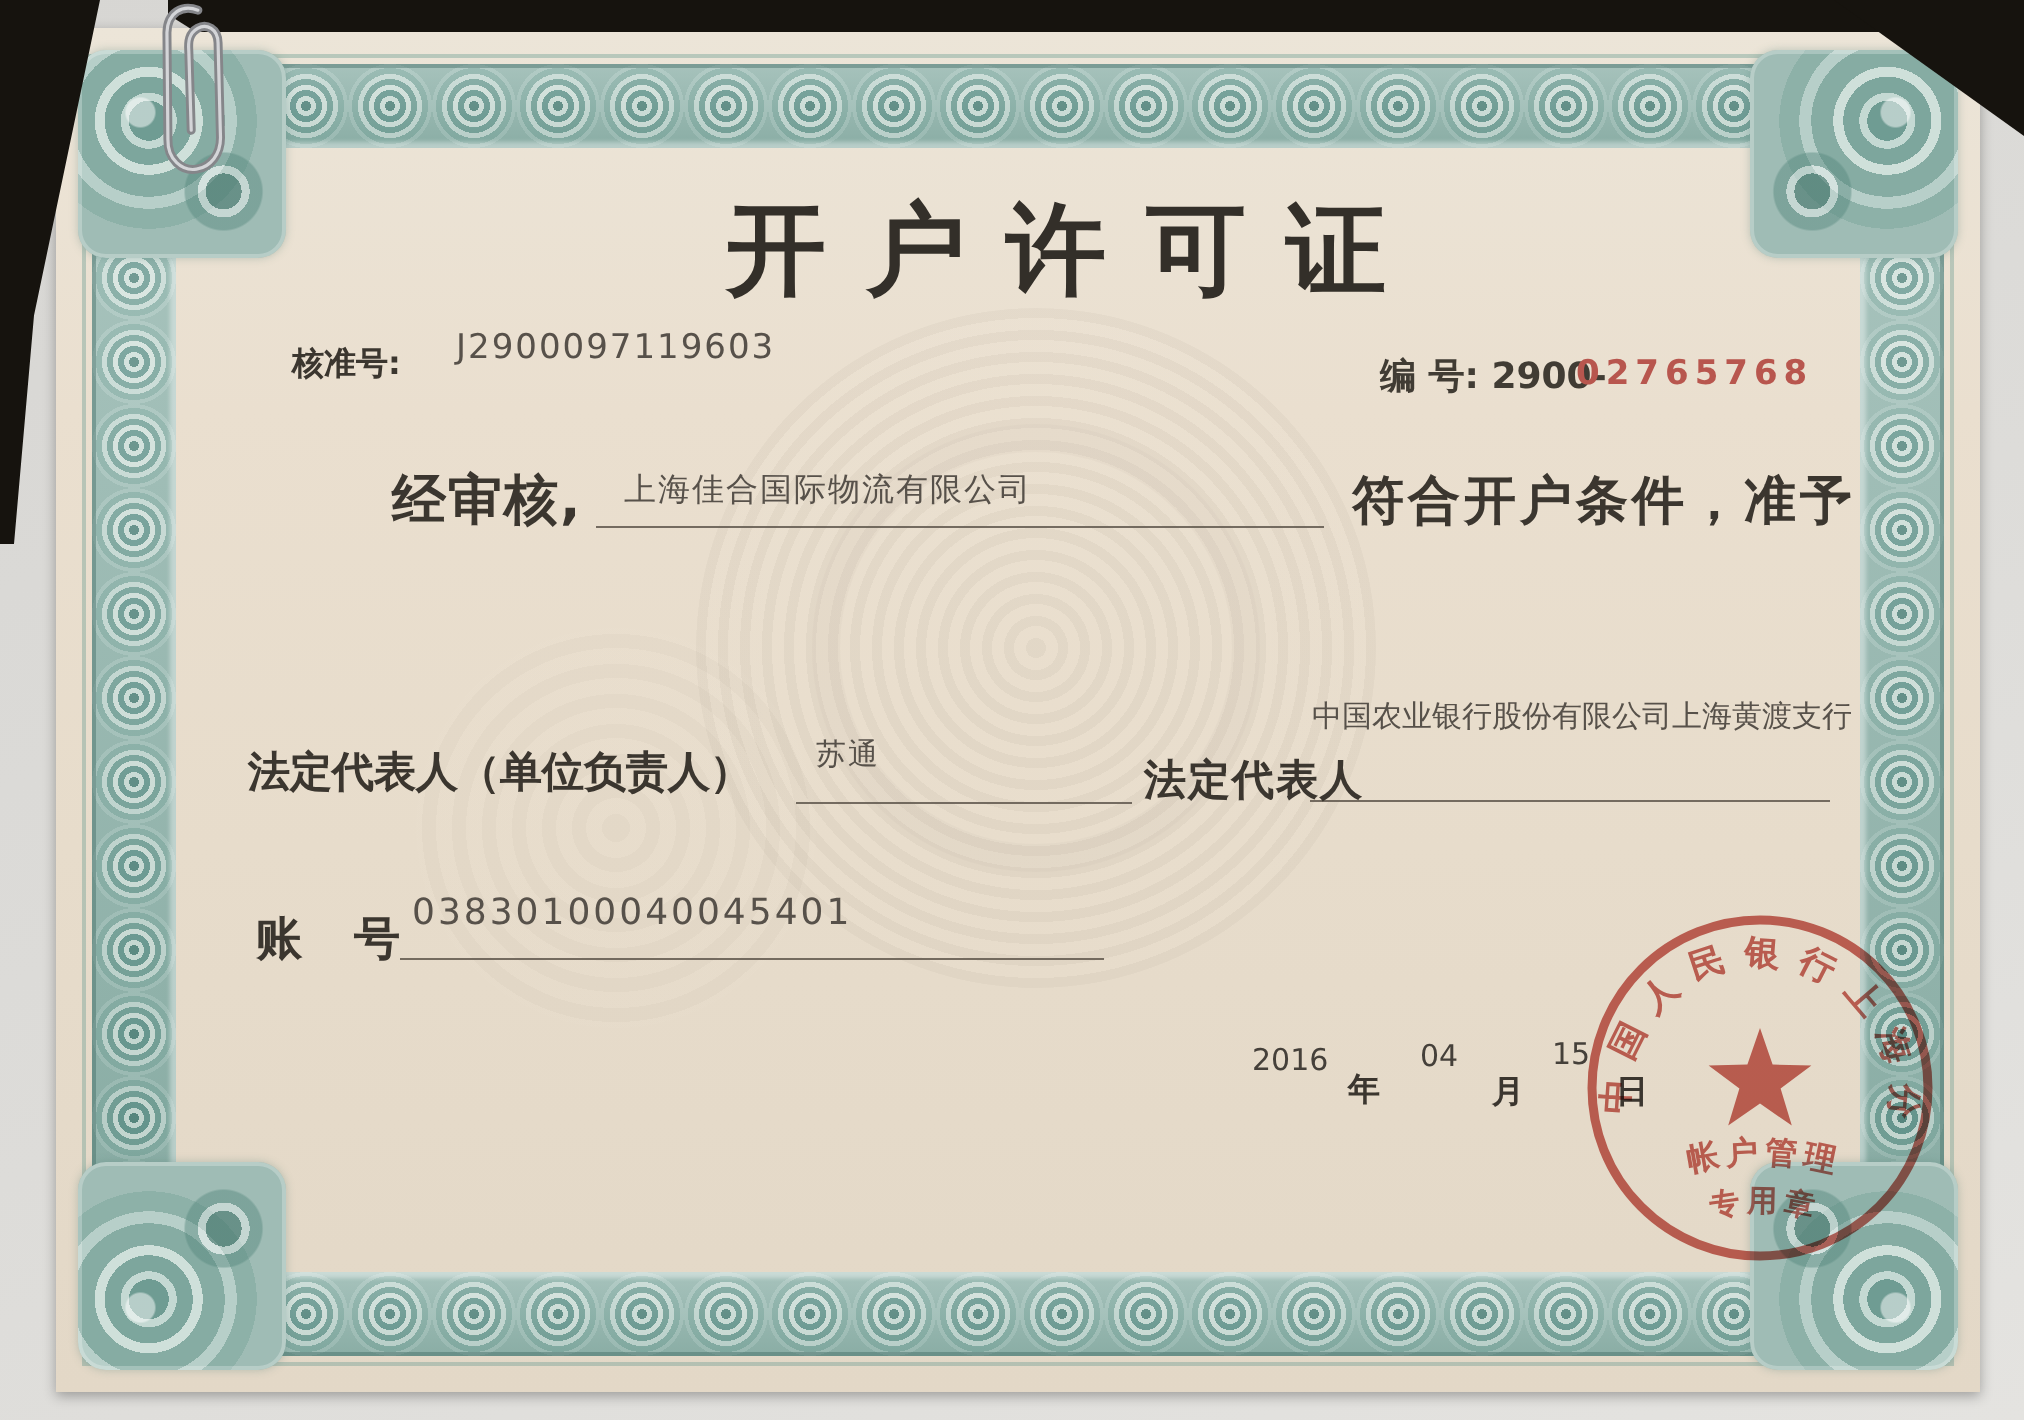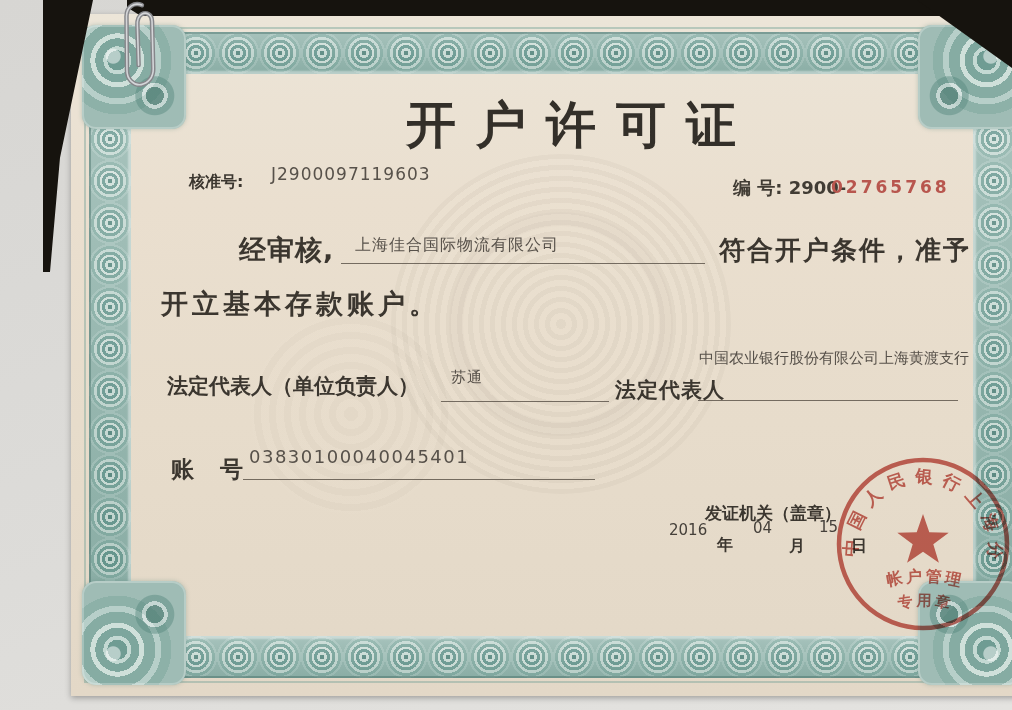--- a/index.html
+++ b/index.html
@@ -2,21 +2,21 @@
 <html><head>
 <meta charset="utf-8">
 <style>
   html,body{margin:0;padding:0;}
   body{
     width:1012px;height:710px;overflow:hidden;
     font-family:"DejaVu Sans",sans-serif;
     background:linear-gradient(160deg,#d7d6d3 0%,#dddcd9 55%,#e4e3e0 100%);
     position:relative;
   }
-  .photo{position:absolute;inset:0;margin-left:43px;}
+  .photo{position:absolute;inset:0;}
   
   .shade{position:absolute;background:#16130e;z-index:30;}
   .shade-top{left:84px;top:0;width:928px;height:16px;
     clip-path:polygon(0 0,100% 0,100% 100%,1.5% 100%,0 45%);}
   .shade-topright{right:0;top:0;width:95px;height:68px;
     clip-path:polygon(0 0,100% 0,100% 100%);}
   .shade-left{left:0;top:0;width:50px;height:272px;
     clip-path:polygon(0 0,100% 0,34% 58%,14% 100%,0 100%);}
   
   .certificate{
@@ -126,34 +126,32 @@
 
     <div class="t printed approval-label">核准号:</div>
     <div class="t typed approval-value">J2900097119603</div>
     <div class="t serial-label">编 号: 2900-</div>
     <div class="t serial-value">02765768</div>
 
     <div class="t printed body-prefix">经审核,</div>
     <div class="t typed company-value">上海佳合国际物流有限公司</div>
     <div class="underline u-company"></div>
     <div class="t printed body-suffix">符合开户条件，准予</div>
-    <div class="t printed body-line2">开立基本存款账户。</div>
 
     <div class="t printed rep-label">法定代表人（单位负责人）</div>
     <div class="t typed rep-value">苏通</div>
     <div class="underline u-rep"></div>
     <div class="t printed bank-label">法定代表人</div>
     <div class="t typed bank-value">中国农业银行股份有限公司上海黄渡支行</div>
     <div class="underline u-bank"></div>
 
     <div class="t printed account-label">账号</div>
     <div class="t typed account-value">03830100040045401</div>
     <div class="underline u-account"></div>
 
-    <div class="t printed issuer-label">发证机关（盖章）</div>
     <div class="t date-num d-year">2016</div>
     <div class="t date-unit d-yunit">年</div>
     <div class="t date-num d-month">04</div>
     <div class="t date-unit d-munit">月</div>
     <div class="t date-num d-day">15</div>
     <div class="t date-unit d-dunit">日</div>
 
     <svg class="seal" viewBox="0 0 188 188">
       <g opacity="0.8">
         <circle cx="94" cy="94" r="84" fill="none" stroke="#c0463c" stroke-width="4.5"></circle>

